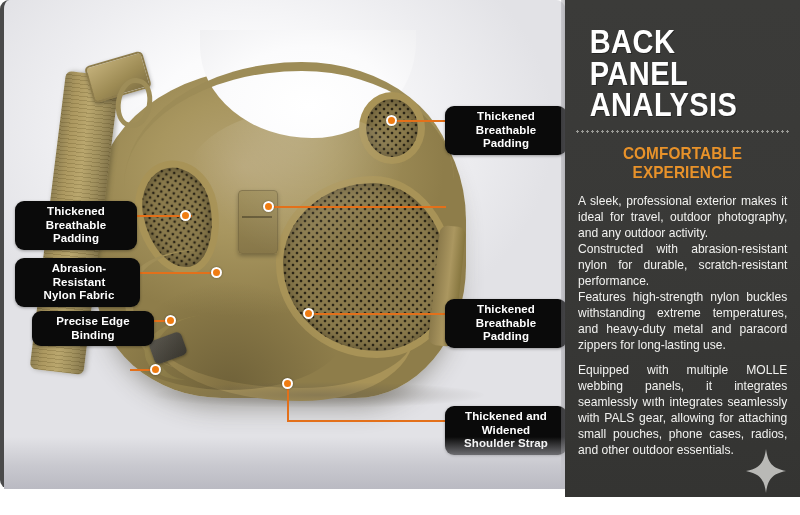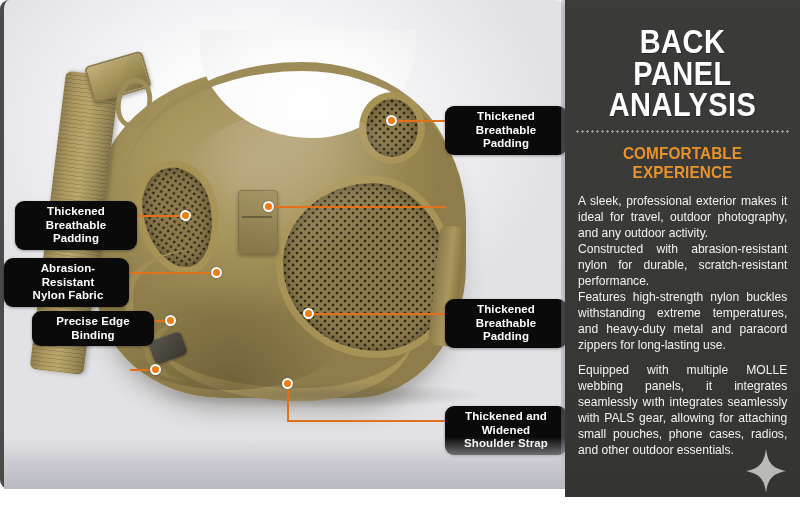--- a/index.html
+++ b/index.html
@@ -177,21 +177,21 @@
     background:#F07C12;border:2px solid #ffffff;box-sizing:border-box;
     box-shadow:0 0 2px rgba(0,0,0,.4);
   }
 
   
   #info-panel{
     position:absolute;left:565px;top:0;width:235px;height:497px;
     background:linear-gradient(180deg,#3b3b39 0%,#393937 50%,#343432 100%);
     overflow:hidden;
   }
-  #title-block{padding:26px 12px 0 12px;text-align:center;}
+  #title-block{padding:26px 12px 0 12px;text-align:left;}
   .title-line{
     color:#ffffff;font-weight:bold;font-size:33px;line-height:.96;
     font-family:"Liberation Sans Narrow","Liberation Sans",sans-serif;
     transform:scaleX(.88);transform-origin:center;
     letter-spacing:.5px;
     text-shadow:1px 1px 0 rgba(0,0,0,.35);
   }
   #dot-divider{
     margin:9px 10px 0 10px;height:3px;
     background-image:radial-gradient(circle,#9a9a96 1px,transparent 1.2px);
@@ -282,21 +282,21 @@
 
     <div class="callout" style="left:441px;top:299px;width:104px;">Thickened Breathable
 Padding</div>
 
     <div class="callout" style="left:441px;top:406px;width:104px;">Thickened and Widened
 Shoulder Strap</div>
 
     <div class="callout" style="left:11px;top:201px;width:104px;">Thickened Breathable
 Padding</div>
 
-    <div class="callout" style="left:0;top:258px;width:104px;padding-left:12px;">Abrasion-Resistant
+    <div class="callout" style="left:11px;top:258px;width:104px;padding-left:12px;">Abrasion-Resistant
 Nylon Fabric</div>
 
     <div class="callout" style="left:28px;top:311px;width:104px;">Precise Edge Binding</div>
 
 
     <div id="panel-right-edge"></div>
   </div>
 
   <div id="info-panel">
 

